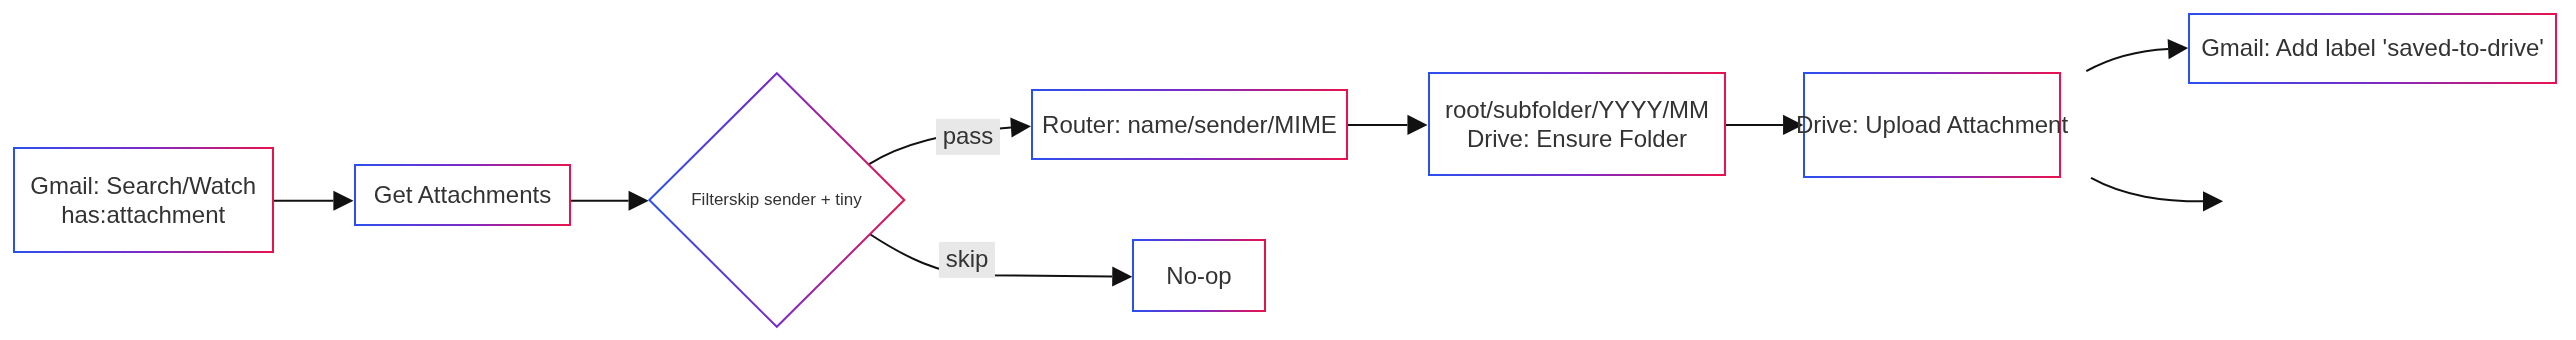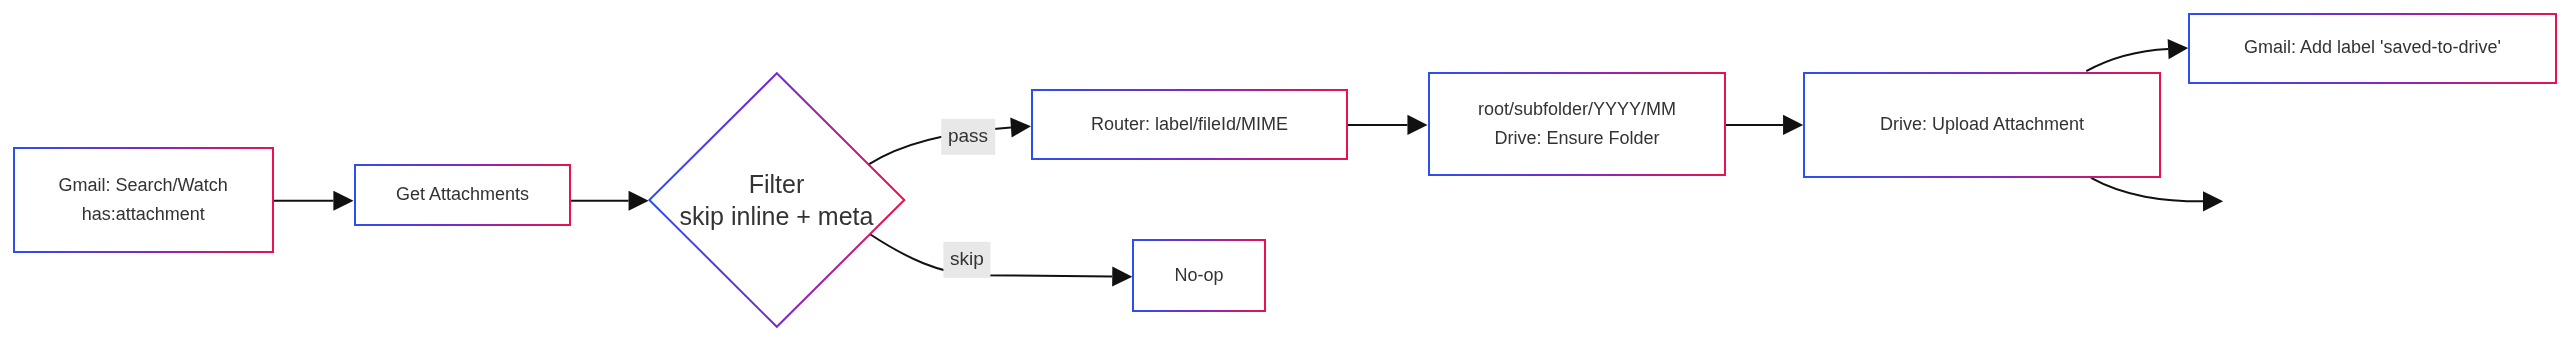--- a/index.html
+++ b/index.html
@@ -25,41 +25,40 @@
     position:absolute;
     box-sizing:border-box;
     border:2px solid transparent;
     border-image:linear-gradient(90deg,var(--accent-blue) 0%,var(--accent-purple) 50%,var(--accent-red) 100%) 1;
     background:var(--background);
     display:flex;
     flex-direction:column;
     justify-content:center;
     align-items:center;
     text-align:center;
-    font-size:18px;
+    font-size:24px;
     line-height:29.5px;
     white-space:nowrap;
   }
   .diamond-text{
     position:absolute;
     display:flex;
-    flex-direction:column;
     justify-content:center;
     align-items:center;
     text-align:center;
-    font-size:25px;
+    font-size:17px;
     line-height:32px;
     white-space:nowrap;
     background:transparent;
   }
   .edge-label{
     position:absolute;
     transform:translate(-50%,-50%);
     background:var(--label-bg);
-    font-size:19px;
+    font-size:24px;
     line-height:19.5px;
     padding:7.4px 6.7px 9.4px 6.7px;
     white-space:nowrap;
   }
   .nline{display:block;}
 </style>
 </head>
 <body>
 
 <div id="canvas">
@@ -92,33 +91,33 @@
     <span class="nline">Gmail: Search/Watch</span>
     <span class="nline">has:attachment</span>
   </div>
 
   <div class="node" style="left:354px;top:164px;width:217px;height:62px">
     <span class="nline">Get Attachments</span>
   </div>
 
   <div class="diamond-text" style="left:649px;top:73px;width:255px;height:254px">
     <span class="nline">Filter</span>
-    <span class="nline">skip inline + meta</span>
+    <span class="nline">skip sender + tiny</span>
   </div>
 
   <div class="node" style="left:1031px;top:89px;width:317px;height:71px">
-    <span class="nline">Router: label/fileId/MIME</span>
+    <span class="nline">Router: name/sender/MIME</span>
   </div>
 
   <div class="node" style="left:1428px;top:72px;width:298px;height:104px">
     <span class="nline">root/subfolder/YYYY/MM</span>
     <span class="nline">Drive: Ensure Folder</span>
   </div>
 
-  <div class="node" style="left:1803px;top:72px;width:358px;height:106px">
+  <div class="node" style="left:1803px;top:72px;width:258px;height:106px">
     <span class="nline">Drive: Upload Attachment</span>
   </div>
 
   <div class="node" style="left:2188px;top:12.7px;width:369px;height:71px">
     <span class="nline">Gmail: Add label 'saved-to-drive'</span>
   </div>
 
 
   <div class="node" style="left:1132px;top:239px;width:134px;height:73px">
     <span class="nline">No-op</span>

